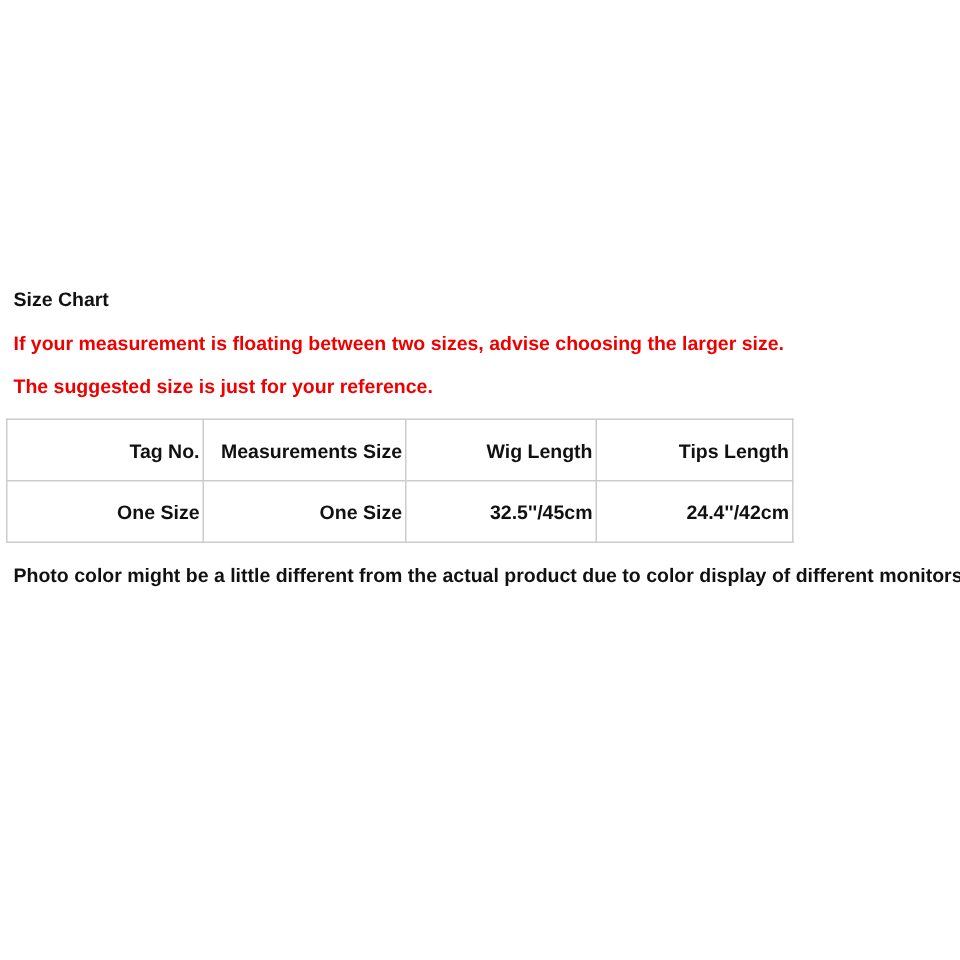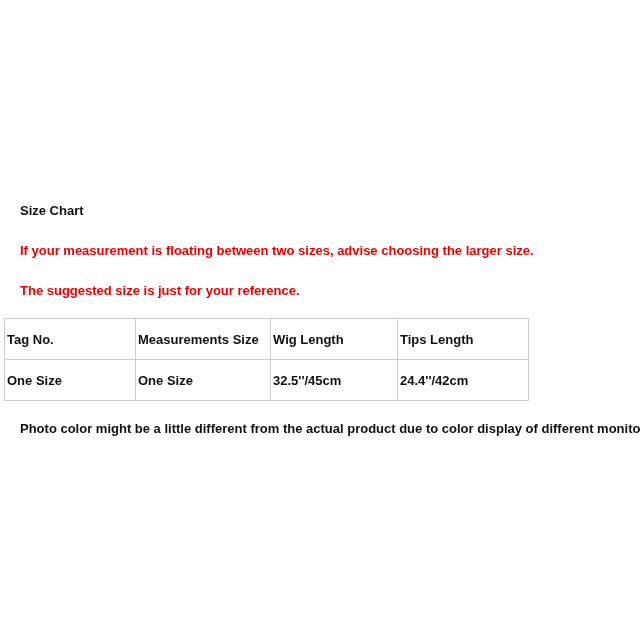--- a/index.html
+++ b/index.html
@@ -13,41 +13,41 @@
     height: 640px;
     overflow: hidden;
     font-family: "Liberation Sans", sans-serif;
     font-weight: bold;
     color: #111111;
   }
   .content {
     padding: 183px 6px 0 5px;
   }
   .line {
-    margin: 15px;
+    margin: 4px;
     font-size: 13px;
     line-height: 25px;
     font-weight: bold;
     white-space: nowrap;
     color: #111111;
   }
   .line.red { color: #ee0000; }
 
   table.size-chart {
     border-collapse: collapse;
     margin-top: 9px;
     margin-left: -1px;
     table-layout: fixed;
     width: 524px;
   }
   table.size-chart th,
   table.size-chart td {
     border: 1px solid #cccccc;
     height: 41px;
-    text-align: left;
+    text-align: right;
     vertical-align: middle;
     font-size: 13px;
     font-weight: bold;
     color: #111111;
     padding: 0 2px;
   }
   col.c1 { width: 131px; }
   col.c2 { width: 135px; }
   col.c3 { width: 127px; }
   col.c4 { width: 131px; }

